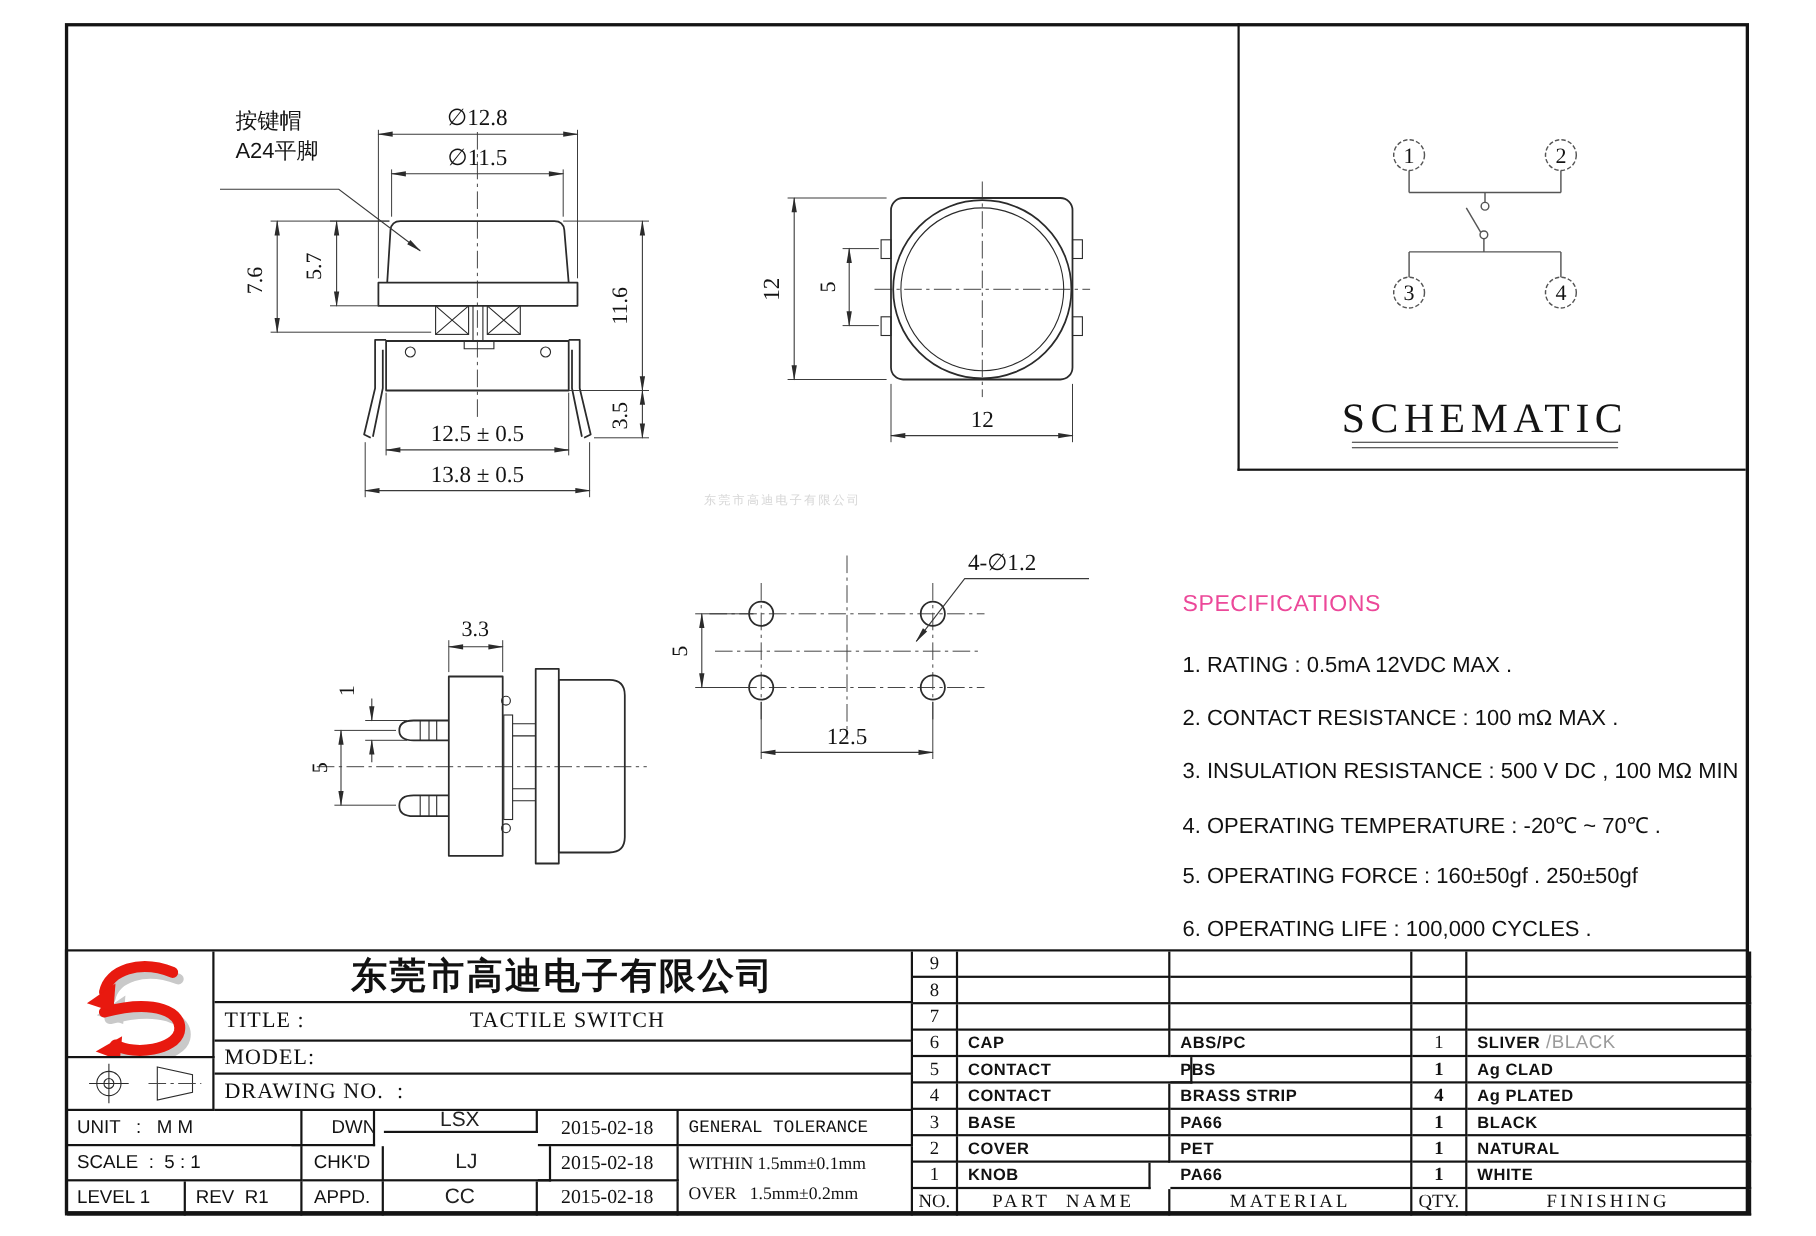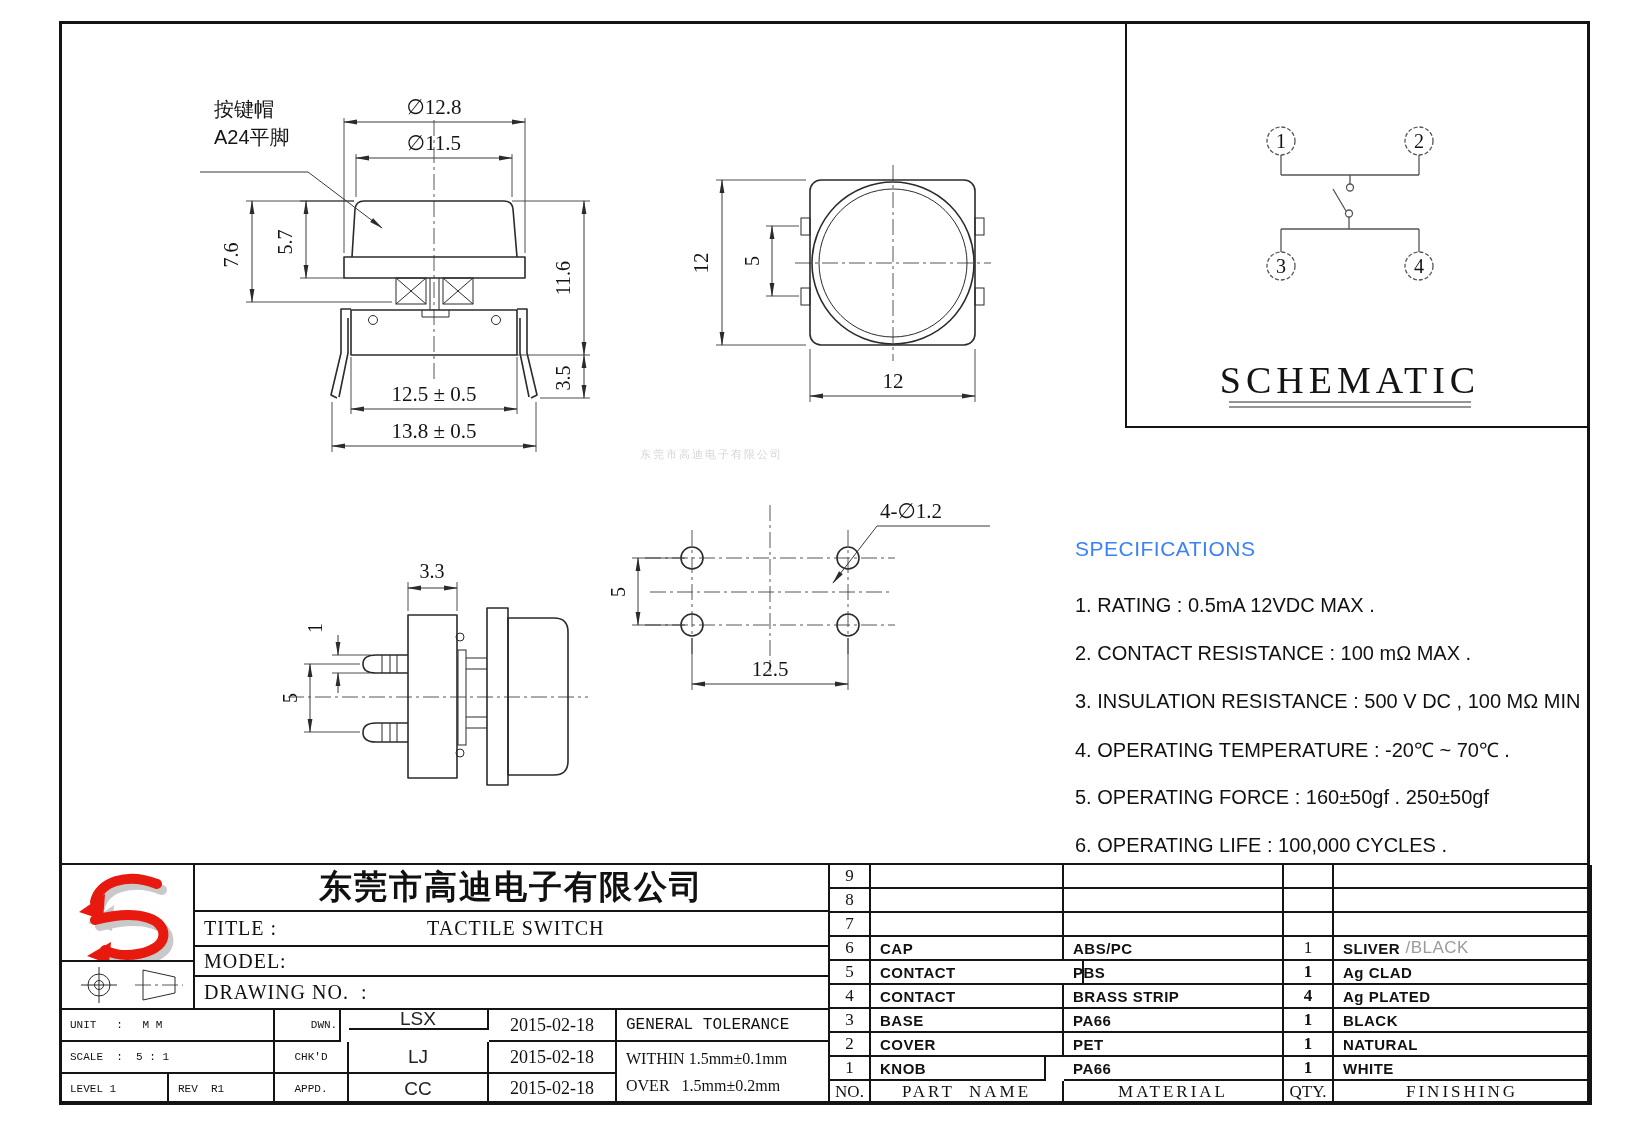--- a/index.html
+++ b/index.html
@@ -12,34 +12,34 @@
   svg{position:absolute;overflow:visible;}
   svg text{font-family:"Liberation Serif",serif;fill:#141414;}
   .obj{stroke:#2b2b2b;stroke-width:1.6;fill:none;stroke-linejoin:round;}
   .thin{stroke:#2b2b2b;stroke-width:1;fill:none;}
   .ext{stroke:#3a3a3a;stroke-width:0.9;fill:none;}
   .dim{stroke:#3a3a3a;stroke-width:1;fill:none;}
   .cl{stroke:#444;stroke-width:0.9;fill:none;stroke-dasharray:16 4 3 4;}
   .dash-c{stroke:#555;stroke-width:1.3;fill:none;stroke-dasharray:4 2;}
   .wire{stroke:#555;stroke-width:1.3;fill:none;}
   .specs{position:absolute;left:1075px;top:537px;width:540px;}
-  .specs-title{font-size:21px;color:#3b82f6;letter-spacing:0.5px;}
+  .specs-title{font-size:21px;color:#ec4899;letter-spacing:0.5px;}
   .spec-item{height:48px;display:flex;align-items:center;font-size:20px;white-space:pre;}
   .watermark{position:absolute;left:640px;top:447px;width:280px;font-size:11px;
              color:#d2d2d2;letter-spacing:2px;opacity:.9;}
   .tb{position:absolute;left:59px;top:863px;width:1531px;height:240px;
       border:2px solid #141414;box-sizing:border-box;}
   .cell{position:absolute;border-right:2px solid #141414;border-bottom:2px solid #141414;
         box-sizing:border-box;display:flex;align-items:center;white-space:pre;
         overflow:hidden;color:#111;}
   .cc{justify-content:center;}
   .pl{padding-left:9px;}
   .company{font-size:33px;font-weight:bold;letter-spacing:2px;justify-content:center;}
   .lbl{font-family:"Liberation Serif",serif;font-size:20px;letter-spacing:1px;}
-  .small-lbl{font-family:Liberation Mono, monospace;font-size:11px;}
+  .small-lbl{font-family:Liberation Sans, sans-serif;font-size:17px;}
   .sig{font-size:19px;color:#222;justify-content:center;}
   .date{font-family:"Liberation Serif",serif;font-size:18px;justify-content:center;}
   .tol{font-family:Liberation Mono, monospace;font-size:16px;}
   .tol-body{flex-direction:column;align-items:flex-start;justify-content:space-around;
             font-family:"Liberation Serif",serif;font-size:16px;padding-top:4px;padding-bottom:4px;}
   .pt-no{font-family:"Liberation Serif",serif;font-size:17px;justify-content:center;}
   .pt-val{font-weight:bold;font-size:15px;letter-spacing:.5px;}
   .pt-head{font-family:"Liberation Serif",serif;font-size:17px;letter-spacing:3px;justify-content:center;}
   .fin-extra{color:#9b9b9b;font-weight:normal;font-size:17px;}
   .title-val{margin-left:150px;font-family:"Liberation Serif",serif;font-size:20px;letter-spacing:1px;}
@@ -270,21 +270,21 @@
     <div class="cell pl small-lbl" style="left:0;top:145px;width:214px;height:32px;">UNIT   :   M M</div>
     <div class="cell pl small-lbl" style="left:0;top:177px;width:214px;height:32px;">SCALE  :  5 : 1</div>
     <div class="cell pl small-lbl" style="left:0;top:209px;width:108px;height:31px;">LEVEL 1</div>
     <div class="cell pl small-lbl" style="left:108px;top:209px;width:106px;height:31px;">REV  R1</div>
 
     <div class="cell cc small-lbl" style="left:204px;top:145px;width:76px;height:32px;padding-left:44px;">DWN.</div>
     <div class="cell cc small-lbl" style="left:214px;top:177px;width:74px;height:32px;">CHK'D</div>
     <div class="cell cc small-lbl" style="left:214px;top:209px;width:74px;height:31px;">APPD.</div>
 
     <div class="cell sig" style="left:288px;top:145px;width:140px;height:20px;text-align:center;">LSX</div>
-    <div class="cell sig" style="left:288px;top:177px;width:140px;height:32px;">LJ</div>
+    <div class="cell sig" style="left:288px;top:177px;width:152px;height:32px;">LJ</div>
     <div class="cell sig" style="left:288px;top:209px;width:140px;height:31px;">CC</div>
 
     <div class="cell date" style="left:428px;top:145px;width:128px;height:32px;">2015-02-18</div>
     <div class="cell date" style="left:428px;top:177px;width:128px;height:32px;">2015-02-18</div>
     <div class="cell date" style="left:428px;top:209px;width:128px;height:31px;">2015-02-18</div>
 
     <div class="cell pl tol" style="left:556px;top:145px;width:213px;height:32px;">GENERAL TOLERANCE</div>
     <div class="cell tol-body pl" style="left:556px;top:177px;width:213px;height:63px;">
       <span>WITHIN 1.5mm±0.1mm</span>
       <span>OVER   1.5mm±0.2mm</span>

